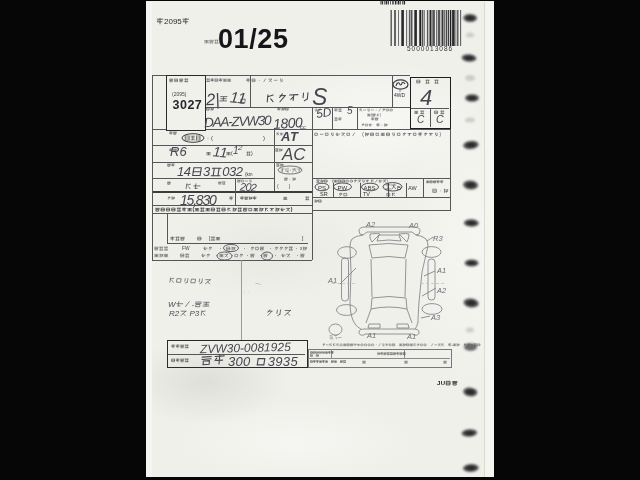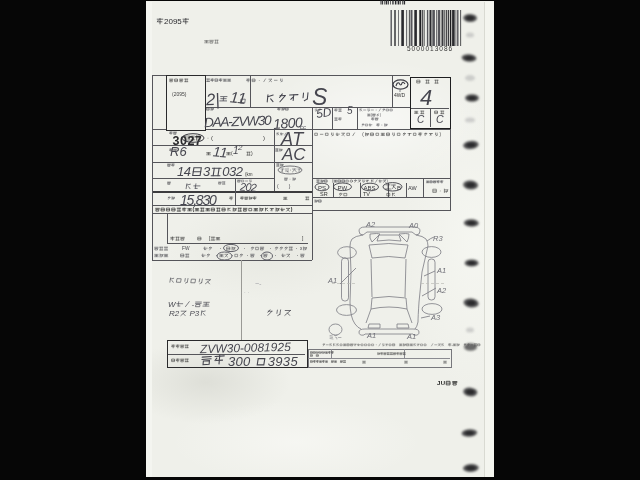--- a/index.html
+++ b/index.html
@@ -53,20 +53,21 @@
         <path d="M5.7,1.3 L9.3,1.3"></path>
         <path d="M5.7,2.1 L9.3,2.1"></path>
         <path d="M6.3,2.8 L8.7,2.8 L8.7,4.2 L6.3,4.2 Z"></path>
         <path d="M10.8,1.2 L14.2,1.2"></path>
         <path d="M11.6,1.2 L11.6,4.1"></path>
         <path d="M13.4,1.2 L13.4,4.1"></path>
         <path d="M10.8,4.1 L14.2,4.1"></path>
       </g>
     </svg>
 
+  <div class="lbl" style="left:218px;top:26px;font-size:27px;font-weight:bold;color:#15151a;letter-spacing:0.6px;">01/25</div>
 
   <svg class="abs" style="left:380px;top:0px;" width="26" height="5" viewBox="0 0 26 5">
       <rect x="0.5" y="0" width="1.0" height="4.5" fill="#2a2a2e"></rect>
       <rect x="2.1" y="0" width="1.0" height="4.5" fill="#2a2a2e"></rect>
       <rect x="4.4" y="0" width="0.7" height="4.5" fill="#2a2a2e"></rect>
       <rect x="5.7" y="0" width="1.5" height="4.5" fill="#2a2a2e"></rect>
       <rect x="7.8" y="0" width="1.0" height="4.5" fill="#2a2a2e"></rect>
       <rect x="10.1" y="0" width="0.7" height="4.5" fill="#2a2a2e"></rect>
       <rect x="12.1" y="0" width="0.7" height="4.5" fill="#2a2a2e"></rect>
       <rect x="13.4" y="0" width="0.7" height="4.5" fill="#2a2a2e"></rect>
@@ -161,21 +162,21 @@
         <path d="M10.7,1.1 L13.8,1.1"></path>
         <path d="M10.7,1.9 L13.8,1.9"></path>
         <path d="M11.2,2.5 L13.3,2.5 L13.3,3.8 L11.2,3.8 Z"></path>
         <path d="M15.7,1.1 L18.8,1.1"></path>
         <path d="M16.4,1.1 L16.4,3.7"></path>
         <path d="M18.1,1.1 L18.1,3.7"></path>
         <path d="M15.7,3.7 L18.8,3.7"></path>
       </g>
     </svg>
   <div class="lbl" style="left:172px;top:92px;font-size:5px;color:#444;">(2095)</div>
-  <div class="lbl" style="left:172.5px;top:99px;font-size:12.5px;font-weight:bold;color:#28282b;letter-spacing:0.5px;margin-top:36px;">3027</div>
+  <div class="lbl" style="left:172.5px;top:99px;font-size:12.5px;font-weight:bold;color:#28282b;letter-spacing:0.5px;">3027</div>
 
   <svg class="abs" style="left:206.0px;top:78.0px;" width="27" height="5" viewBox="0 0 27 5">
       <g fill="none" stroke="#44444a" stroke-width="0.50" stroke-linecap="round">
         <path d="M0.7,1.0 L3.5,1.0"></path>
         <path d="M1.3,1.0 L1.3,3.5"></path>
         <path d="M2.9,1.0 L2.9,3.5"></path>
         <path d="M0.7,3.5 L3.5,3.5"></path>
         <path d="M4.8,1.2 L7.8,1.2"></path>
         <path d="M6.3,0.7 L6.3,3.6"></path>
         <path d="M5.2,2.5 L7.4,2.5"></path>
@@ -643,21 +644,21 @@
       <g fill="none" stroke="#44444a" stroke-width="0.50" stroke-linecap="round">
         <path d="M1.1,0.8 L1.1,3.0"></path>
         <path d="M1.1,1.4 L2.7,1.0"></path>
         <path d="M2.1,2.1 L2.9,3.0"></path>
         <path d="M4.4,1.7 L7.1,1.7"></path>
         <path d="M5.1,0.8 L5.1,2.8"></path>
         <path d="M5.1,2.8 L6.0,2.8"></path>
         <path d="M10.1,0.8 L8.7,3.1"></path>
       </g>
     </svg>
-  <div class="hw" style="left:281px;top:130px;font-size:18px;letter-spacing:0.5px;">AT</div>
+  <div class="hw" style="left:281px;top:130px;font-size:13px;letter-spacing:0.5px;font-weight:bold;">AT</div>
 
   <svg class="abs" style="left:275.0px;top:147.5px;" width="10" height="5" viewBox="0 0 10 5">
       <g fill="none" stroke="#44444a" stroke-width="0.50" stroke-linecap="round">
         <path d="M0.6,0.9 L3.2,0.9"></path>
         <path d="M1.2,0.9 L1.2,3.1"></path>
         <path d="M2.6,0.9 L2.6,3.1"></path>
         <path d="M0.6,3.1 L3.2,3.1"></path>
         <path d="M4.7,0.8 L4.7,3.2"></path>
         <path d="M5.1,1.3 L7.1,1.3"></path>
         <path d="M5.1,2.3 L7.0,2.3"></path>

